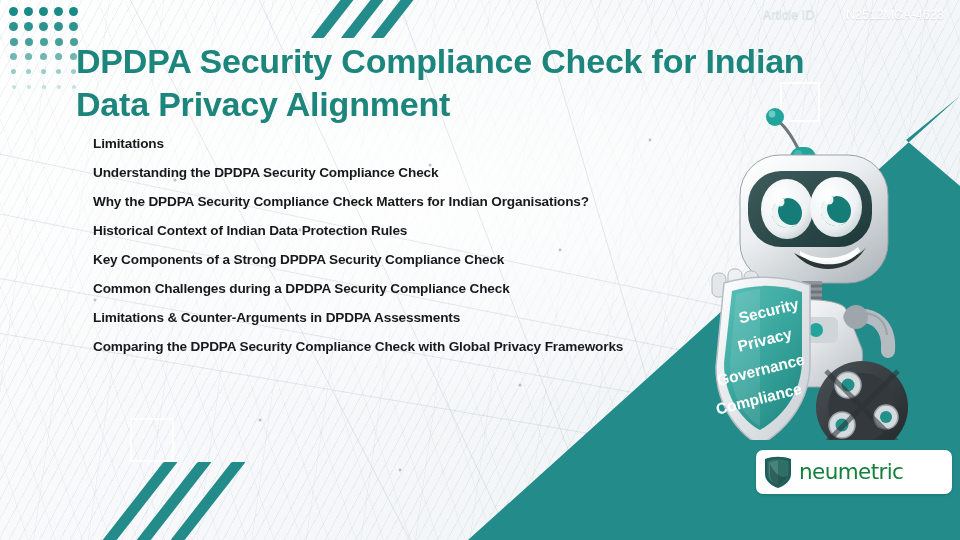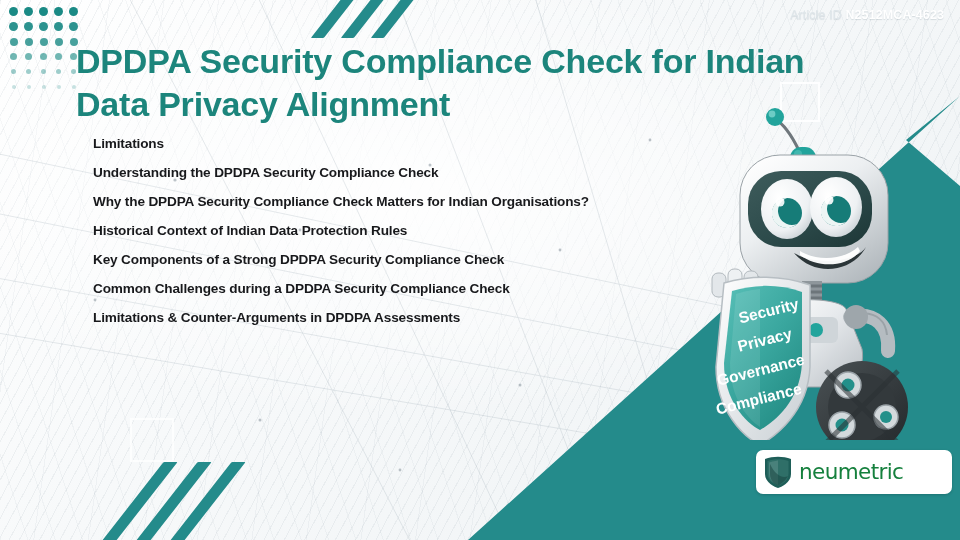--- a/index.html
+++ b/index.html
@@ -66,21 +66,21 @@
   .sq-1 { left:780px; top:82px; width:40px; height:40px; }
   .sq-2 { left:130px; top:418px; width:44px; height:44px; border-color:rgba(255,255,255,0.75); }
 
   
   .article-id {
     position:absolute; right:16px; top:8px;
     font-size:12.5px; letter-spacing:0.1px;
     color:#dfe6ea; white-space:nowrap;
     text-shadow:0 1px 1px rgba(120,140,150,0.25);
   }
-  .article-id .val { color:#ffffff; font-weight:bold; }
+  .article-id .val { color:#ffffff; font-weight:normal;margin-left:28px; }
 
   
   .title {
     position:absolute; left:76px; top:40px; width:810px;
     font-size:34px; font-weight:bold; line-height:1.26;
     color:#1c857c; letter-spacing:-0.2px;
   }
 
   
   .toc { position:absolute; left:93px; top:137px; width:660px; }
@@ -280,20 +280,21 @@
   <div class="title">DPDPA Security Compliance Check for Indian Data Privacy Alignment</div>
 
   <div class="toc">
     <div class="toc-item">Limitations</div>
     <div class="toc-item">Understanding the DPDPA Security Compliance Check</div>
     <div class="toc-item">Why the DPDPA Security Compliance Check Matters for Indian Organisations?</div>
     <div class="toc-item">Historical Context of Indian Data Protection Rules</div>
     <div class="toc-item">Key Components of a Strong DPDPA Security Compliance Check</div>
     <div class="toc-item">Common Challenges during a DPDPA Security Compliance Check</div>
     <div class="toc-item">Limitations &amp; Counter-Arguments in DPDPA Assessments</div>
+    <div class="toc-item">Comparing the DPDPA Security Compliance Check with Global Privacy Frameworks</div>
   </div>
 
   <svg class="art" viewBox="0 0 280 345">
     <defs>
       <linearGradient id="bodyG" x1="0" y1="0" x2="1" y2="1">
         <stop offset="0%" stop-color="#ffffff"></stop>
         <stop offset="45%" stop-color="#e6e9ec"></stop>
         <stop offset="100%" stop-color="#b9bfc4"></stop>
       </linearGradient>
       <linearGradient id="headG" x1="0.1" y1="0" x2="0.9" y2="1">

